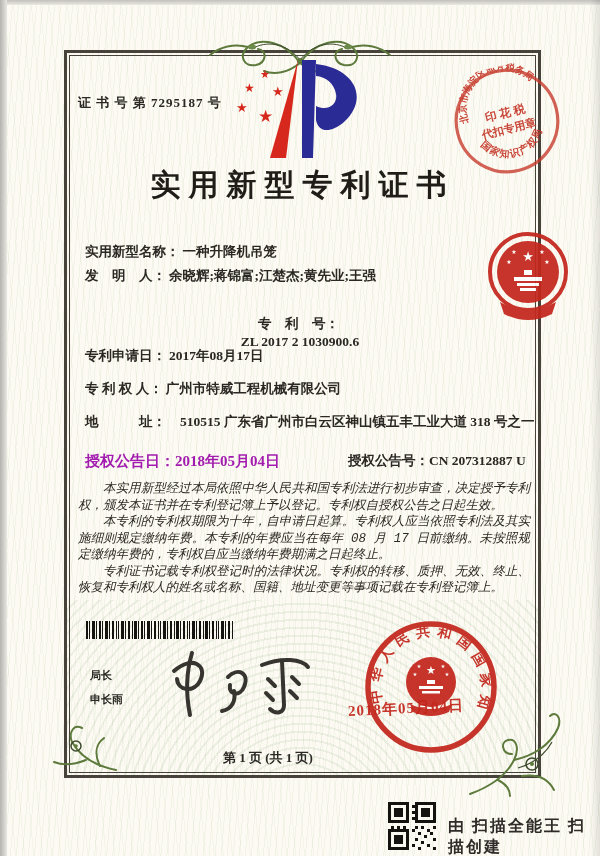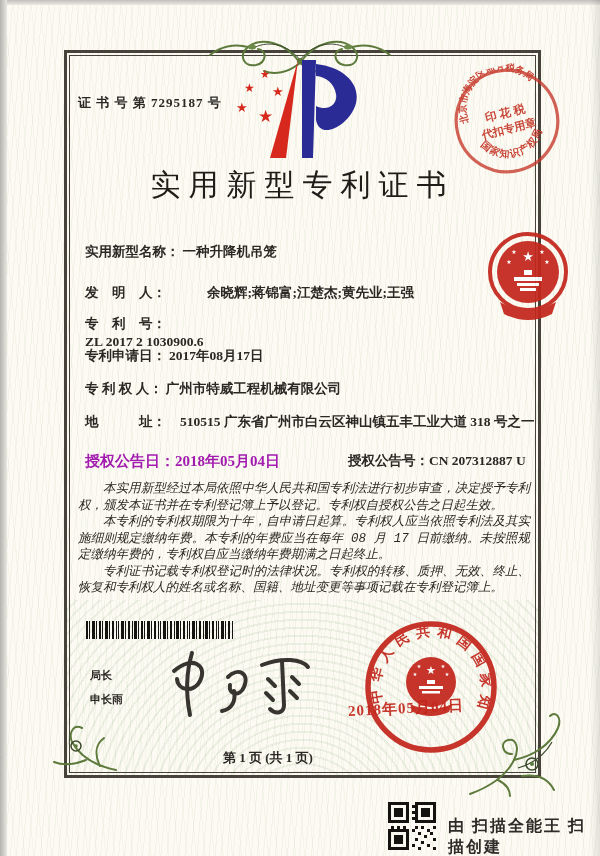--- a/index.html
+++ b/index.html
@@ -18,26 +18,26 @@
 
   
   #frame { position:absolute; left:64px; top:50px; width:477px; height:728px; border:3px solid #47433a; }
   #frame-inner { position:absolute; inset:2px; border:1px solid #47433a; }
   .guilloche-bottom { position:absolute; left:66px; top:600px; width:472px; height:176px;
     background:repeating-radial-gradient(circle at 50% 130%, rgba(120,160,110,.12) 0 2px, transparent 2px 8px); }
 
   .abs { position:absolute; }
 
   #cert-no { left:78px; top:94px; font-size:13px; font-weight:bold; letter-spacing:1px; color:#2b2824; }
-  #title { left:64px; top:165px; width:477px; text-align:center; font-size:30px; font-weight:normal; letter-spacing:8px; color:#201d19; }
-
-  .row { left:85px; width:430px; display:flex; font-size:13.5px; font-weight:bold; color:#2b2824; line-height:18px; }
+  #title { left:64px; top:165px; width:477px; text-align:center; font-size:30px; font-weight:bold; letter-spacing:8px; color:#201d19; }
+
+  .row { left:85px; width:430px; display:flex; font-size:13.5px; font-weight:bold; color:#2b2824; line-height:18px;align-items:center; }
   .row .lbl { white-space:pre; min-width:74px; margin-right:3px; }
   .row .val { flex:1; }
-  #row-0 { top:243px; } #row-1 { top:284px;gap:38px; } #row-2 { top:315px;flex-direction:column; }
+  #row-0 { top:243px; } #row-1 { top:267px; } #row-2 { top:315px;flex-direction:column; }
   #row-3 { top:347px; } #row-4 { top:380px; } #row-5 { top:413px; width:452px;gap:11px; }
   #grant-left { left:85px; top:452px; font-size:15px; font-weight:bold; color:#a21caf; }
   #grant-right { left:348px; top:452px; font-size:13.5px; font-weight:bold; color:#2b2824; }
 
   #paragraphs { left:78px; top:481px; width:452px; font-size:12.5px; line-height:16.5px;
     font-style:italic; color:#2b2722; text-align:justify; }
   #paragraphs p { text-indent:2em;font-family:Liberation Mono, monospace; }
 
   #signer { left:90px; top:663px; font-size:11px; font-weight:bold; color:#2b2824; line-height:24px; }
   #page-info { left:64px; top:749px; width:408px; text-align:center; font-size:13px; font-weight:bold; color:#2b2824; }

